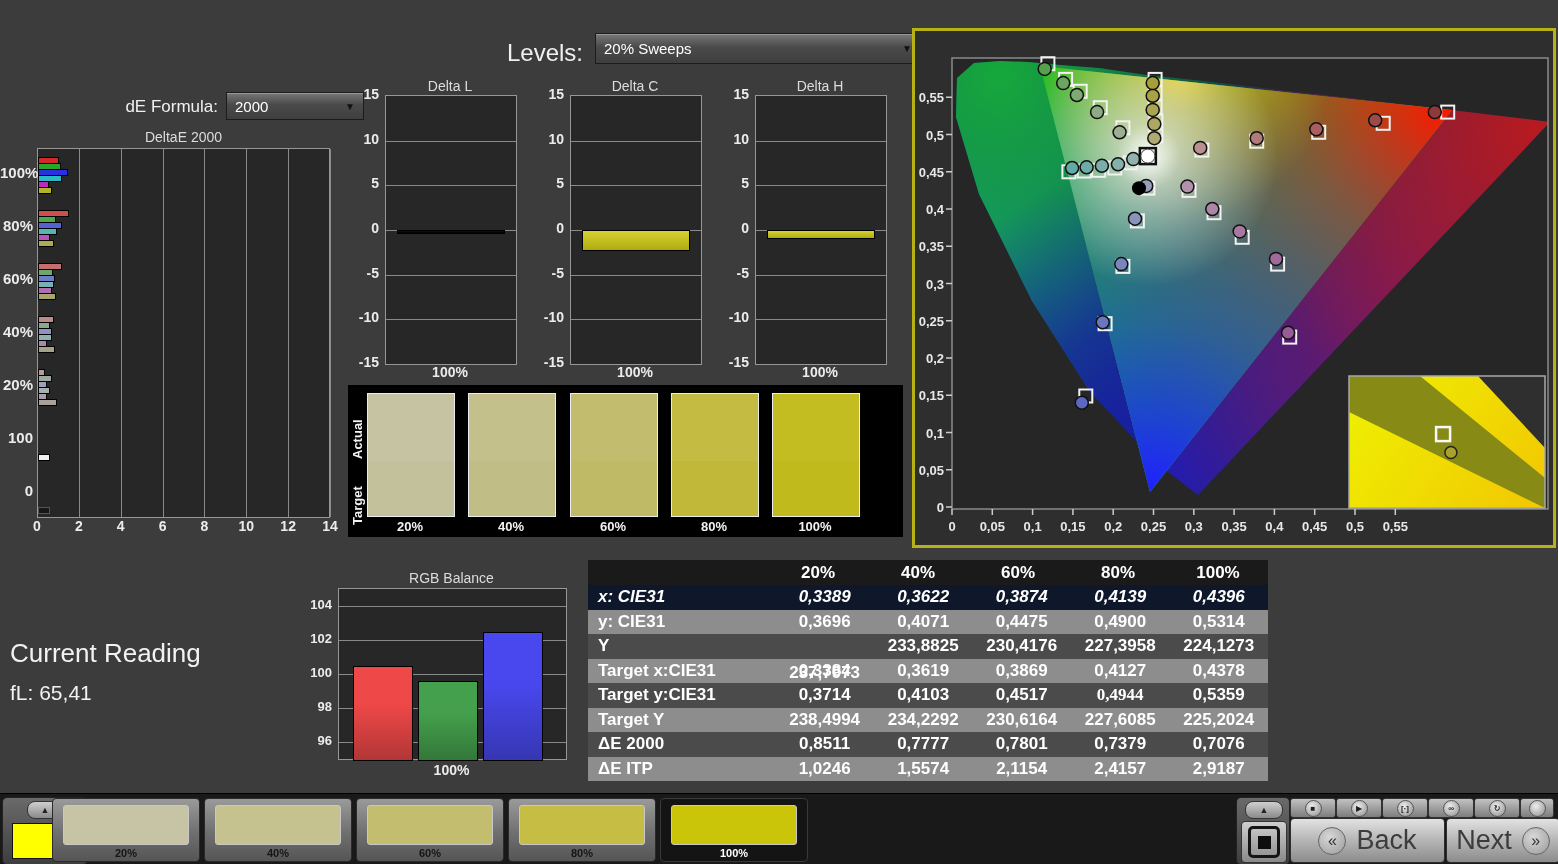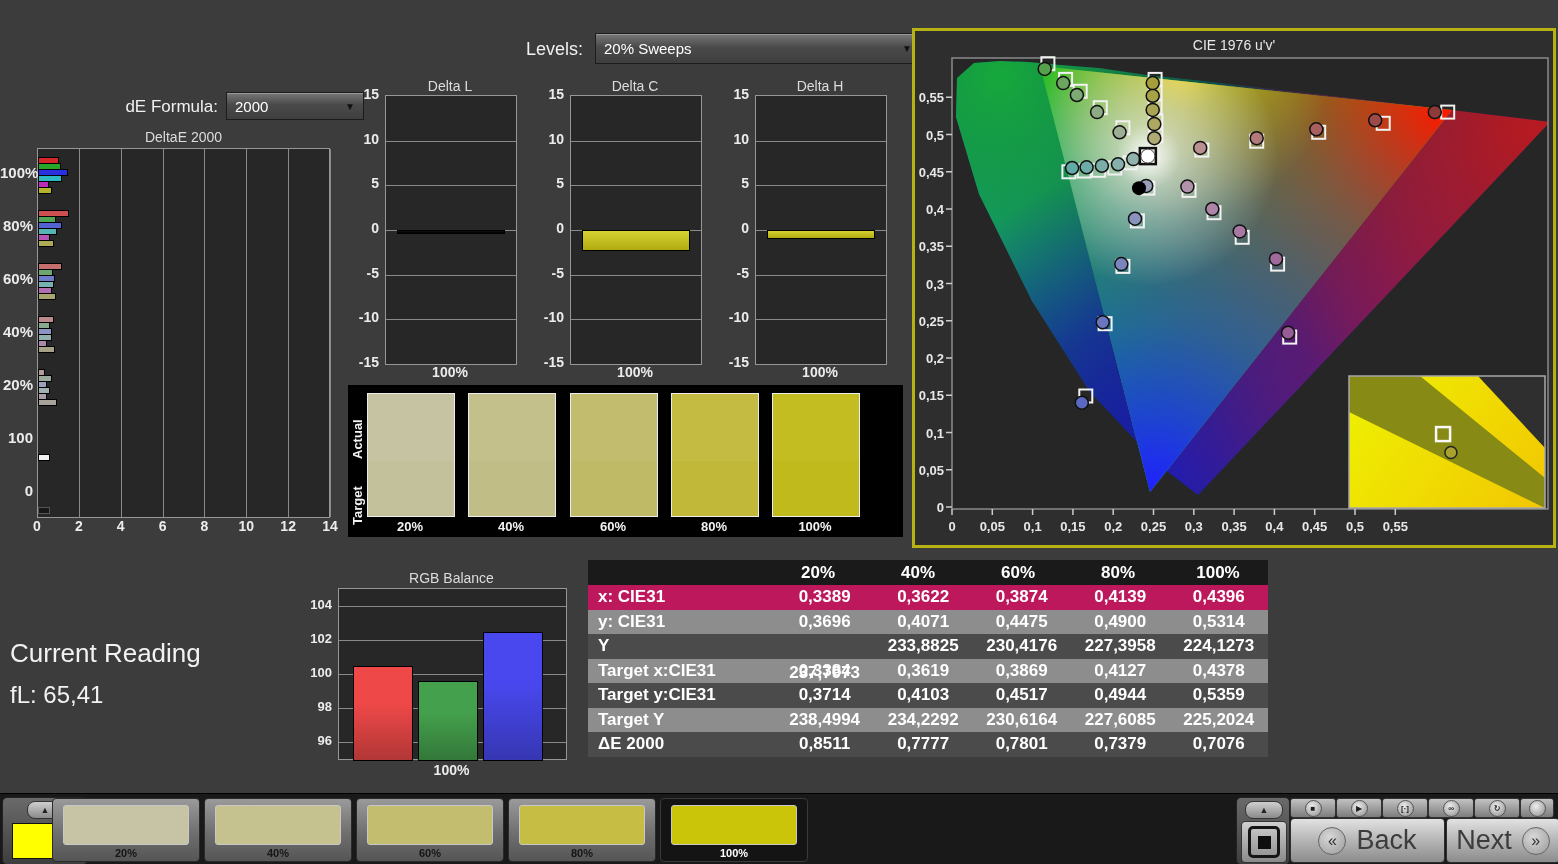--- a/index.html
+++ b/index.html
@@ -2,21 +2,21 @@
 <html><head>
 <meta charset="utf-8">
 <style>
   html,body{margin:0;padding:0;background:#2a2a2a;}
   body{width:1558px;height:864px;position:relative;overflow:hidden;
        font-family:"Liberation Sans","DejaVu Sans",sans-serif;}
   #app{position:absolute;inset:0;width:1558px;height:864px;background:#3c3c3c;color:#f0f0f0;}
   .abs{position:absolute;}
   #page-title{left:8px;top:18px;font-size:37px;font-weight:400;color:#f5f5f5;letter-spacing:.5px;}
   .ctl-label{font-size:17px;color:#f0f0f0;}
-  #levels-label{left:498px;top:39px;width:85px;text-align:right;font-size:18px;}
+  #levels-label{left:498px;top:39px;width:85px;text-align:right;font-size:24px;}
   #levels-dd{left:595px;top:33px;width:308px;height:29px;}
   #deformula-label{left:93px;top:97px;width:125px;text-align:right;}
   #deformula-dd{left:226px;top:92px;width:120px;height:26px;}
   .dropdown{background:linear-gradient(#787878,#4a4a4a 45%,#3f3f3f);border:1px solid #1c1c1c;
             box-shadow:inset 0 1px 0 rgba(255,255,255,.25);display:flex;align-items:center;
             padding:0 8px;font-size:15px;color:#fff;}
   .dropdown .dd-arrow{margin-left:auto;font-size:10px;color:#111;}
   .chart-title{font-size:14px;color:#dcdcdc;text-align:center;}
   .plot{background:#272727;border:1px solid #979797;}
   .gridV{position:absolute;top:0;bottom:0;width:1px;background:#8a8a8a;}
@@ -29,21 +29,21 @@
   .swatch{position:absolute;border:1px solid #ececec;}
   .swlabel{position:absolute;font-size:13px;font-weight:bold;color:#f2f2f2;text-align:center;}
   #cie-panel{left:912px;top:28px;width:638px;height:514px;border:3px solid #b6b214;background:#2e2e2e;}
   #cie-title{position:absolute;top:6px;left:0;right:0;text-align:center;font-size:14px;color:#e8e8e8;z-index:2;}
   #cie-svg-holder{position:absolute;inset:0;}
   #stats-block{left:8px;top:554px;width:296px;text-align:center;}
   #stats-block div{font-size:26px;line-height:37px;color:#f2f2f2;}
   #current-block{left:10px;top:638px;color:#f2f2f2;}
   #cr-heading{font-size:26px;margin-bottom:12px;}
   #cr-xy{display:flex;gap:62px;font-size:21px;margin-bottom:14px;}
-  #cr-fl{font-size:24px;margin-bottom:15px;}
+  #cr-fl{font-size:21px;margin-bottom:15px;}
   #cr-cd{font-size:21px;}
   .tbl-cell{font-size:17px;color:#fff;display:flex;align-items:center;justify-content:center;font-weight:600;}
   .tbl-label{justify-content:flex-start;padding-left:10px;font-weight:bold;}
   #bottom-bar{left:0;top:793px;width:1558px;height:71px;background:#191919;border-top:1px solid #000;}
   .sweep-btn{position:absolute;top:4px;height:62px;width:146px;border-radius:4px;
              background:linear-gradient(#9a9a9a,#6f6f6f 55%,#555);border:1px solid #2a2a2a;}
   .sweep-btn.active{background:#141414;border:1px solid #3a3a3a;}
   .sweep-swatch{position:absolute;left:10px;top:6px;width:124px;height:38px;border-radius:3px;border:1px solid #c8c8c8;}
   .sweep-label{position:absolute;left:0;right:0;bottom:2px;text-align:center;font-size:11px;font-weight:bold;color:#151515;}
   .sweep-btn.active .sweep-label{color:#fff;}
@@ -150,21 +150,20 @@
       </div>
       <div class="swlabel" style="left: 323px; top: 134px; width: 86px;">80%</div>
       <div class="swatch" style="left: 424px; top: 8px; width: 86px; height: 122px;">
         <div style="position: absolute; left: 0px; top: 0px; width: 100%; height: 55%; background: rgb(195, 189, 34);"></div>
         <div style="position: absolute; left: 0px; bottom: 0px; width: 100%; height: 45%; background: rgb(192, 186, 28);"></div>
       </div>
       <div class="swlabel" style="left: 424px; top: 134px; width: 86px;">100%</div>
     </div>
 
   <div class="abs" id="cie-panel">
-    <div id="cie-title">CIE 1976 u'v'</div>
     <div id="cie-svg-holder"><svg width="638" height="514" viewBox="915 31 638 514" xmlns="http://www.w3.org/2000/svg" style="font-family:inherit">
           <defs>
             <clipPath id="plotclip">
               <rect x="952" y="58" width="596" height="451"></rect>
             </clipPath>
             <radialGradient id="hsT" gradientUnits="userSpaceOnUse" cx="968" cy="235" r="240">
               <stop offset="0" stop-color="#12907e"></stop>
               <stop offset="0.55" stop-color="#12907e" stop-opacity="0.55"></stop>
               <stop offset="1" stop-color="#12907e" stop-opacity="0"></stop>
             </radialGradient>
@@ -361,21 +360,21 @@
 
   <div class="abs" id="results-table" style="left:588px;top:560px;width:680px;">
       <div style="display: flex; height: 25px; background: rgb(26, 26, 26);">
         <div class="tbl-cell" style="width: 180px;"></div>
         <div class="tbl-cell" style="width: 100px;">20%</div>
         <div class="tbl-cell" style="width: 100px;">40%</div>
         <div class="tbl-cell" style="width: 100px;">60%</div>
         <div class="tbl-cell" style="width: 100px;">80%</div>
         <div class="tbl-cell" style="width: 100px;">100%</div>
       </div>
-      <div style="display: flex; height: 24.5px; background: #be185d;">
+      <div style="display: flex; height: 24.5px; background: #0f172a; font-style: italic;">
         <div class="tbl-cell tbl-label" style="width: 180px;">x: CIE31</div>
         <div class="tbl-cell" style="width: 100px;">0,3389</div>
         <div class="tbl-cell" style="width: 100px;">0,3622</div>
         <div class="tbl-cell" style="width: 100px;">0,3874</div>
         <div class="tbl-cell" style="width: 100px;">0,4139</div>
         <div class="tbl-cell" style="width: 100px;">0,4396</div>
       </div>
       <div style="display: flex; height: 24.5px; background: rgb(141, 141, 141);">
         <div class="tbl-cell tbl-label" style="width: 180px;">y: CIE31</div>
         <div class="tbl-cell" style="width: 100px;">0,3696</div>
@@ -398,38 +397,46 @@
         <div class="tbl-cell" style="width: 100px;">0,3619</div>
         <div class="tbl-cell" style="width: 100px;">0,3869</div>
         <div class="tbl-cell" style="width: 100px;">0,4127</div>
         <div class="tbl-cell" style="width: 100px;">0,4378</div>
       </div>
       <div style="display: flex; height: 24.5px; background: rgb(75, 75, 75);">
         <div class="tbl-cell tbl-label" style="width: 180px;">Target y:CIE31</div>
         <div class="tbl-cell" style="width: 100px;">0,3714</div>
         <div class="tbl-cell" style="width: 100px;">0,4103</div>
         <div class="tbl-cell" style="width: 100px;">0,4517</div>
-        <div class="tbl-cell" style="width: 100px;">0,4944</div>
+        <div class="tbl-cell" style="width: 100px; font-family: Liberation Serif, serif;">0,4944</div>
         <div class="tbl-cell" style="width: 100px;">0,5359</div>
       </div>
       <div style="display: flex; height: 24.5px; background: rgb(141, 141, 141);">
         <div class="tbl-cell tbl-label" style="width: 180px;">Target Y</div>
         <div class="tbl-cell" style="width: 100px;">238,4994</div>
         <div class="tbl-cell" style="width: 100px;">234,2292</div>
         <div class="tbl-cell" style="width: 100px;">230,6164</div>
         <div class="tbl-cell" style="width: 100px;">227,6085</div>
         <div class="tbl-cell" style="width: 100px;">225,2024</div>
       </div>
       <div style="display: flex; height: 24.5px; background: rgb(75, 75, 75);">
         <div class="tbl-cell tbl-label" style="width: 180px;">ΔE 2000</div>
         <div class="tbl-cell" style="width: 100px;">0,8511</div>
         <div class="tbl-cell" style="width: 100px;">0,7777</div>
         <div class="tbl-cell" style="width: 100px; text-align: center;">0,7801</div>
         <div class="tbl-cell" style="width: 100px;">0,7379</div>
         <div class="tbl-cell" style="width: 100px;">0,7076</div>
+      </div>
+      <div style="display: flex; height: 24.5px; background: rgb(141, 141, 141);">
+        <div class="tbl-cell tbl-label" style="width: 180px;">ΔE ITP</div>
+        <div class="tbl-cell" style="width: 100px;">1,0246</div>
+        <div class="tbl-cell" style="width: 100px;">1,5574</div>
+        <div class="tbl-cell" style="width: 100px;">2,1154</div>
+        <div class="tbl-cell" style="width: 100px;">2,4157</div>
+        <div class="tbl-cell" style="width: 100px;">2,9187</div>
       </div>
     </div>
 
   <div class="abs" id="bottom-bar">
     <div class="abs" style="left:2px;top:3px;width:84px;height:66px;border-radius:5px;background:linear-gradient(#6a6a6a,#3e3e3e);border:1px solid #222;">
       <div class="mini-btn" style="left:24px;top:3px;width:34px;height:16px;">
         <span>▲</span>
       </div>
       <div id="palette-swatch" style="position: absolute; left: 9px; top: 25px; width: 64px; height: 34px; border: 1px solid rgb(17, 17, 17); background: rgb(255, 255, 0);"></div>
     </div>

